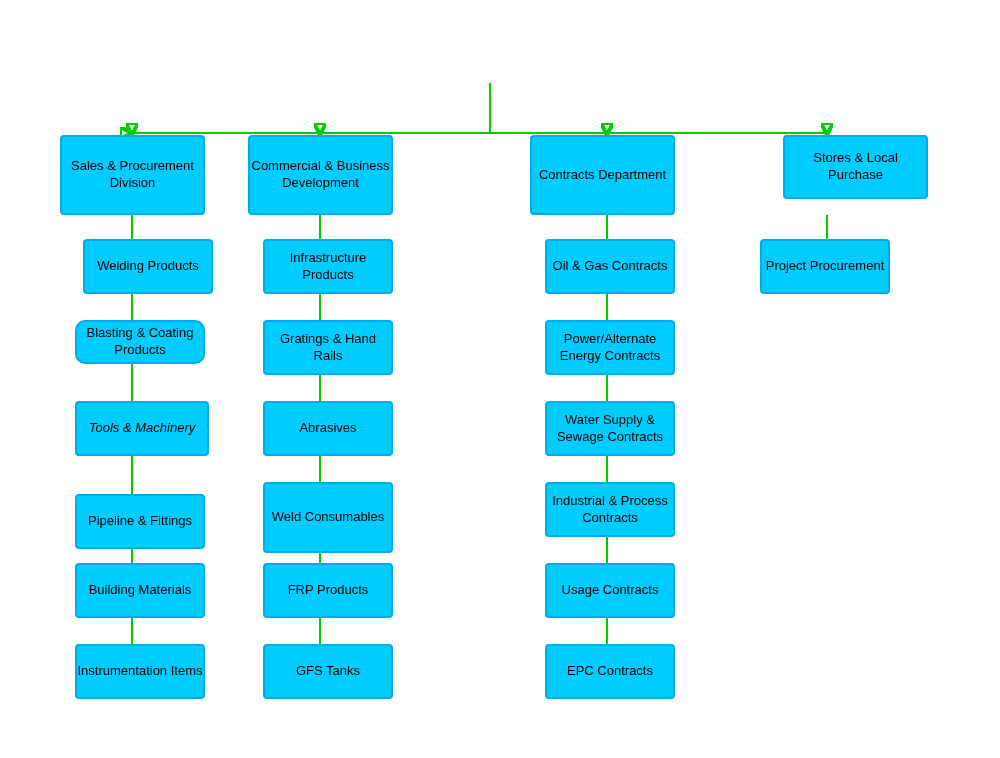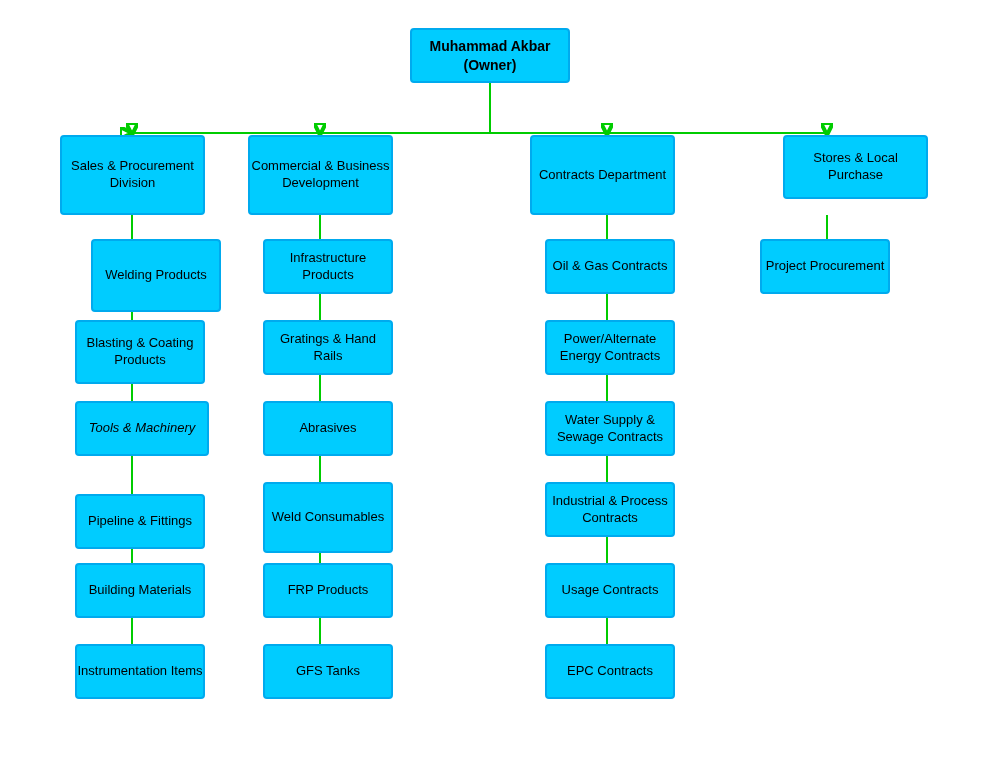--- a/index.html
+++ b/index.html
@@ -96,37 +96,35 @@
     <line x1="607" y1="347" x2="675" y2="347" marker-end="url(#arrow)"></line>
     <line x1="607" y1="428" x2="675" y2="428" marker-end="url(#arrow)"></line>
     <line x1="607" y1="509" x2="675" y2="509" marker-end="url(#arrow)"></line>
     <line x1="607" y1="590" x2="675" y2="590" marker-end="url(#arrow)"></line>
     <line x1="607" y1="671" x2="675" y2="671" marker-end="url(#arrow)"></line>
 
     <line x1="827" y1="215" x2="827" y2="266"></line>
     <line x1="827" y1="266" x2="890" y2="266" marker-end="url(#arrow)"></line>
   </svg>
 
-  <div class="node" style="left:410px; top:28px; width:160px; height:55px; font-weight:bold; font-size:14px;">Muhammad Akbar
-(Owner)</div>
 
   <div class="node" style="left:60px; top:135px; width:145px; height:80px;">Sales &amp;
 Procurement
 Division</div>
   <div class="node" style="left:248px; top:135px; width:145px; height:80px;">Commercial &amp;
 Business
 Development</div>
   <div class="node" style="left:530px; top:135px; width:145px; height:80px;">Contracts
 Department</div>
   <div class="node" style="left:783px; top:135px; width:145px; height:64px;">Stores &amp; Local
 Purchase</div>
 
-  <div class="node" style="left:91px; top:239px; width:130px; height:73px;">Welding
+  <div class="node" style="left:83px; top:239px; width:130px; height:55px;">Welding
 Products</div>
-  <div class="node" style="left:75px; top:320px; width:130px; height:64px;">Blasting &amp;
+  <div class="node" style="left:75px; top:320px; width:130px; height:44px;border-radius:10px;">Blasting &amp;
 Coating Products</div>
   <div class="node" style="left:75px; top:401px; width:134px; height:55px;font-style:italic;">Tools &amp;
 Machinery</div>
   <div class="node" style="left:75px; top:482px; width:130px; height:55px;margin-top:12px;">Pipeline &amp;
 Fittings</div>
   <div class="node" style="left:75px; top:563px; width:130px; height:55px;">Building
 Materials</div>
   <div class="node" style="left:75px; top:644px; width:130px; height:55px;">Instrumentation
 Items</div>
 

